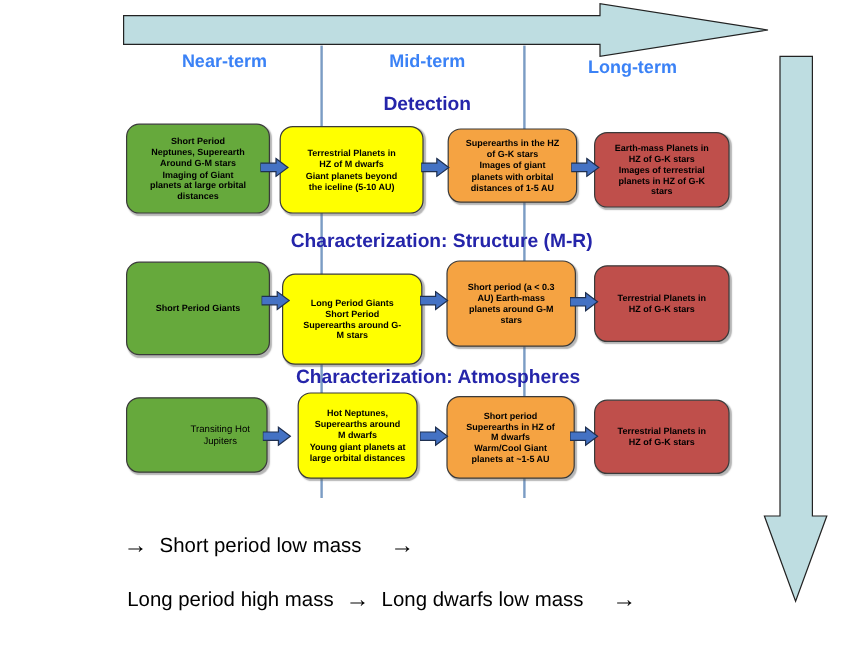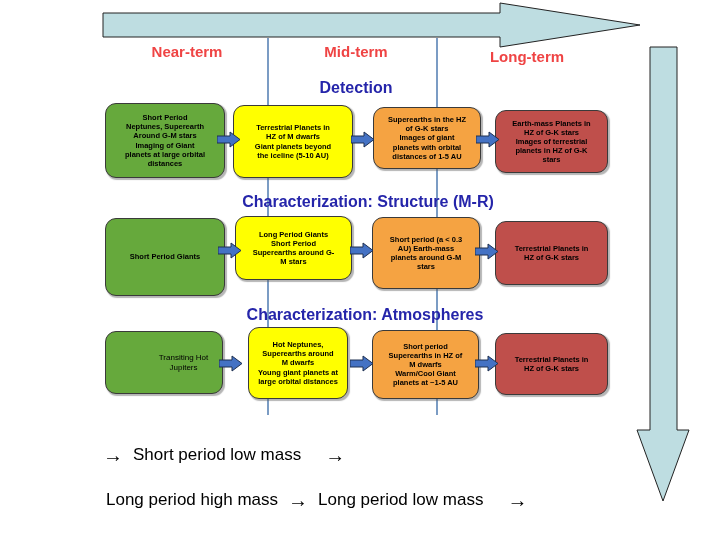--- a/index.html
+++ b/index.html
@@ -8,21 +8,21 @@
     font-family:"Liberation Sans",sans-serif;color:#000;
   }
   .divider{
     position:absolute;top:38px;width:2px;height:377px;
     background:var(--divider);z-index:0;
   }
   .big-arrow{position:absolute;z-index:1;}
   .big-arrow polygon{fill:var(--light_blue);stroke:#222;stroke-width:1;}
   .tl-label{
     position:absolute;transform:translateX(-50%);
-    font-size:15px;font-weight:bold;color:#ef4444;z-index:2;white-space:nowrap;
+    font-size:15px;font-weight:bold;color:#3b82f6;z-index:2;white-space:nowrap;
   }
   .section-title{
     position:absolute;transform:translateX(-50%);
     font-size:16px;font-weight:bold;color:var(--heading_blue);
     z-index:2;white-space:nowrap;
   }
   .box{
     position:absolute;z-index:2;box-sizing:border-box;
     border:1.5px solid #3a3a3a;border-radius:11px;
     display:flex;align-items:center;justify-content:center;
@@ -83,21 +83,21 @@
 Images of giant
 planets with orbital
 distances of 1-5 AU</div>
   <div class="box brick" style="left:495px;top:110px;width:113px;height:63px">Earth-mass Planets in
 HZ of G-K stars
 Images of terrestrial
 planets in HZ of G-K
 stars</div>
 
   <div class="box green" style="left:105px;top:218px;width:120px;height:78px">Short Period Giants</div>
-  <div class="box yellow" style="left:235px;top:216px;width:117px;height:64px">Long Period Giants
+  <div class="box yellow" style="left:235px;top:228px;width:117px;height:76px">Long Period Giants
 Short Period
 Superearths around G-
 M stars</div>
   <div class="box orange" style="left:372px;top:217px;width:108px;height:72px">Short period (a &lt; 0.3
 AU) Earth-mass
 planets around G-M
 stars</div>
   <div class="box brick" style="left:495px;top:221px;width:113px;height:64px">Terrestrial Planets in
 HZ of G-K stars</div>
 
@@ -146,17 +146,17 @@
     </svg>
 
   <div class="legend-row" style="left:103px;top:445px">
     <span class="legend-arrow">→</span>
     <span>Short period low mass</span>
     <span class="legend-arrow trailing">→</span>
   </div>
   <div class="legend-row" style="left:106px;top:490px">
     <span>Long period high mass</span>
     <span class="legend-arrow">→</span>
-    <span>Long period low mass</span>
+    <span>Long dwarfs low mass</span>
     <span class="legend-arrow trailing">→</span>
   </div>
 
 </div>
 
 </body></html>

